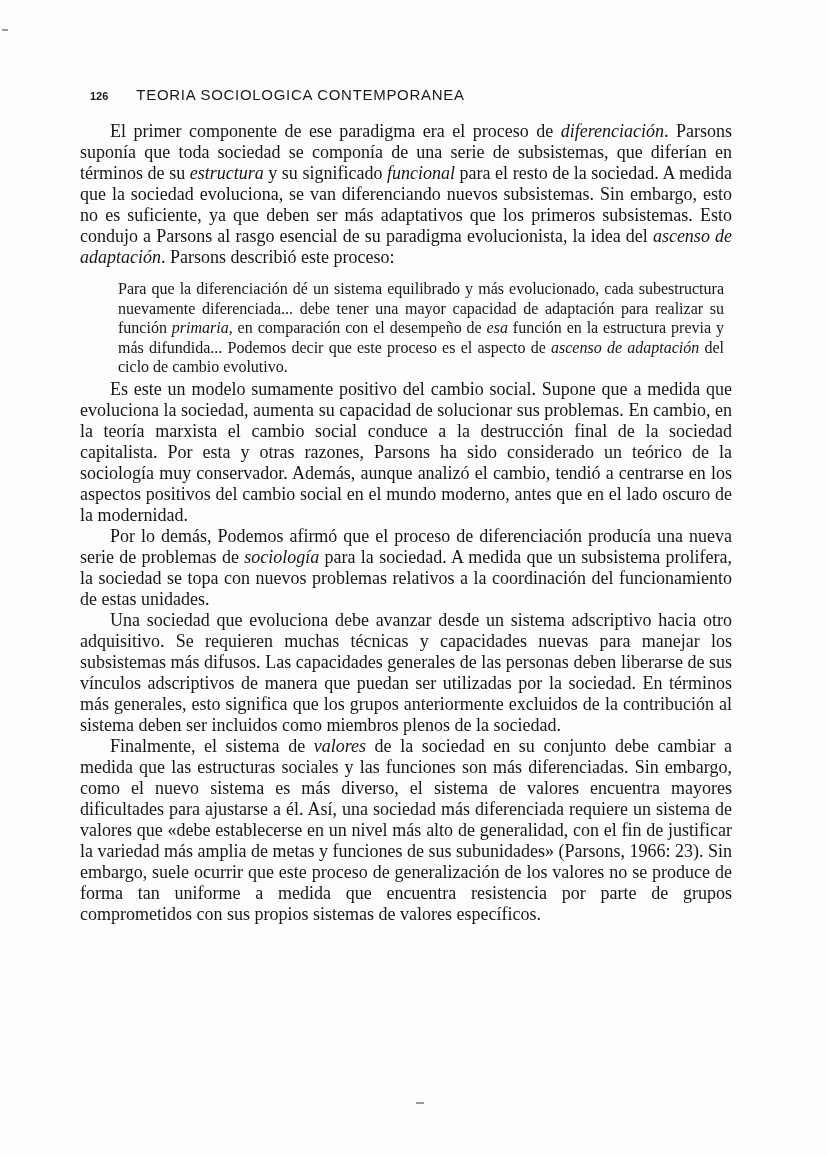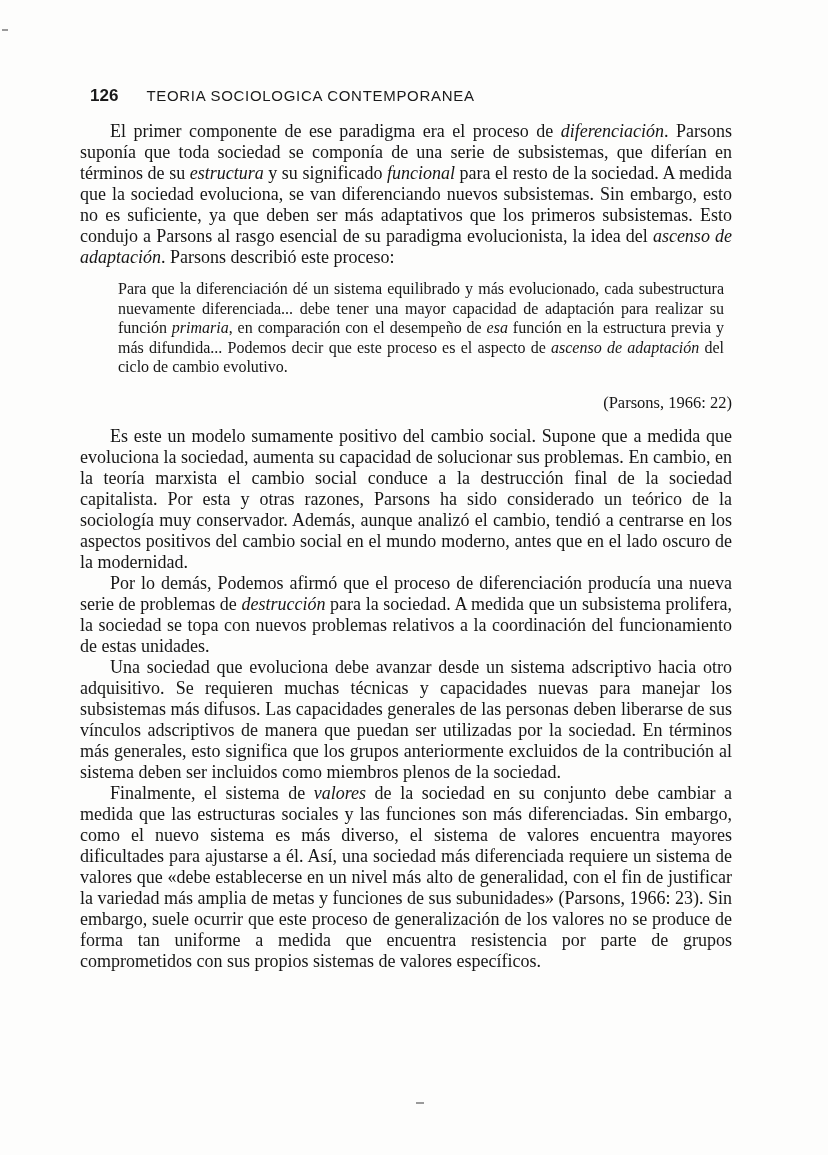--- a/index.html
+++ b/index.html
@@ -21,21 +21,21 @@
     left: 90px;
     top: 86px;
     display: flex;
     align-items: baseline;
     gap: 28px;
     font-family: "Liberation Sans", sans-serif;
     color: #1a1a1a;
   }
   .pagenum {
     font-weight: 700;
-    font-size: 17px;
+    font-size: 11px;
   }
   .runhead {
     font-size: 15px;
     letter-spacing: 0.7px;
   }
   .text-block {
     position: absolute;
     left: 80px;
     top: 121px;
     width: 652px;
@@ -73,21 +73,20 @@
 <body>
 
 <div class="page">
   <div class="header">
     <span class="pagenum">126</span>
     <span class="runhead">TEORIA SOCIOLOGICA CONTEMPORANEA</span>
   </div>
   <div class="text-block">
       <p class="body"><span>El primer componente de ese paradigma era el proceso de </span><i>diferenciación</i><span>. Parsons suponía que toda sociedad se componía de una serie de subsistemas, que diferían en términos de su </span><i>estructura</i><span> y su significado </span><i>funcional</i><span> para el resto de la sociedad. A medida que la sociedad evoluciona, se van diferenciando nuevos subsistemas. Sin embargo, esto no es suficiente, ya que deben ser más adaptativos que los primeros subsistemas. Esto condujo a Parsons al rasgo esencial de su paradigma evolucionista, la idea del </span><i>ascenso de adaptación</i><span>. Parsons describió este proceso:</span></p>
       <p class="quote"><span>Para que la diferenciación dé un sistema equilibrado y más evolucionado, cada subestructura nuevamente diferenciada... debe tener una mayor capacidad de adaptación para realizar su función </span><i>primaria</i><span>, en comparación con el desempeño de </span><i>esa</i><span> función en la estructura previa y más difundida... Podemos decir que este proceso es el aspecto de </span><i>ascenso de adaptación</i><span> del ciclo de cambio evolutivo.</span></p>
-      <p class="attribution"><span>(Parsons, 1966: 22)</span></p>
       <p class="body"><span>Es este un modelo sumamente positivo del cambio social. Supone que a medida que evoluciona la sociedad, aumenta su capacidad de solucionar sus problemas. En cambio, en la teoría marxista el cambio social conduce a la destrucción final de la sociedad capitalista. Por esta y otras razones, Parsons ha sido considerado un teórico de la sociología muy conservador. Además, aunque analizó el cambio, tendió a centrarse en los aspectos positivos del cambio social en el mundo moderno, antes que en el lado oscuro de la modernidad.</span></p>
-      <p class="body"><span>Por lo demás, Podemos afirmó que el proceso de diferenciación producía una nueva serie de problemas de </span><i>destrucción</i><span> para la sociedad. A medida que un subsistema prolifera, la sociedad se topa con nuevos problemas relativos a la coordinación del funcionamiento de estas unidades.</span></p>
+      <p class="body"><span>Por lo demás, Podemos afirmó que el proceso de diferenciación producía una nueva serie de problemas de </span><i>sociología</i><span> para la sociedad. A medida que un subsistema prolifera, la sociedad se topa con nuevos problemas relativos a la coordinación del funcionamiento de estas unidades.</span></p>
       <p class="body"><span>Una sociedad que evoluciona debe avanzar desde un sistema adscriptivo hacia otro adquisitivo. Se requieren muchas técnicas y capacidades nuevas para manejar los subsistemas más difusos. Las capacidades generales de las personas deben liberarse de sus vínculos adscriptivos de manera que puedan ser utilizadas por la sociedad. En términos más generales, esto significa que los grupos anteriormente excluidos de la contribución al sistema deben ser incluidos como miembros plenos de la sociedad.</span></p>
       <p class="body"><span>Finalmente, el sistema de </span><i>valores</i><span> de la sociedad en su conjunto debe cambiar a medida que las estructuras sociales y las funciones son más diferenciadas. Sin embargo, como el nuevo sistema es más diverso, el sistema de valores encuentra mayores dificultades para ajustarse a él. Así, una sociedad más diferenciada requiere un sistema de valores que «debe establecerse en un nivel más alto de generalidad, con el fin de justificar la variedad más amplia de metas y funciones de sus subunidades» (Parsons, 1966: 23). Sin embargo, suele ocurrir que este proceso de generalización de los valores no se produce de forma tan uniforme a medida que encuentra resistencia por parte de grupos comprometidos con sus propios sistemas de valores específicos.</span></p>
     </div>
   <div class="artifact artifact-1"></div>
   <div class="artifact artifact-2"></div>
 </div>
 
 </body></html>

